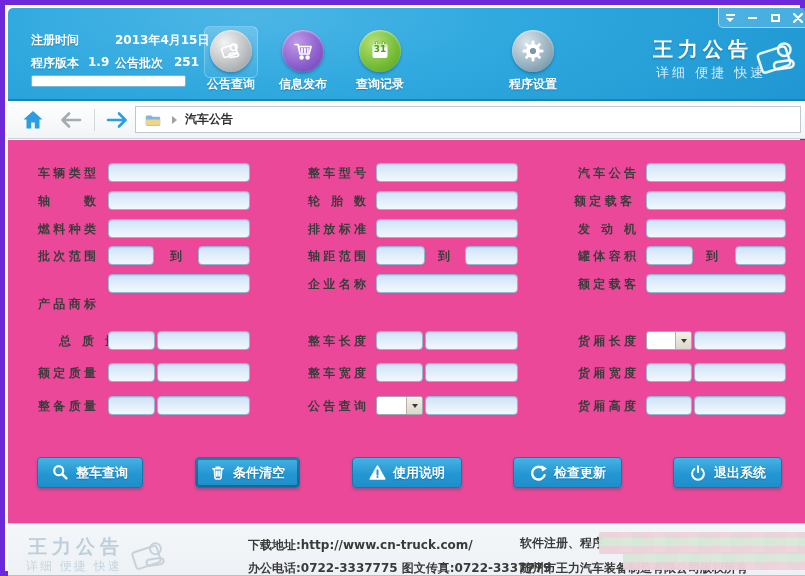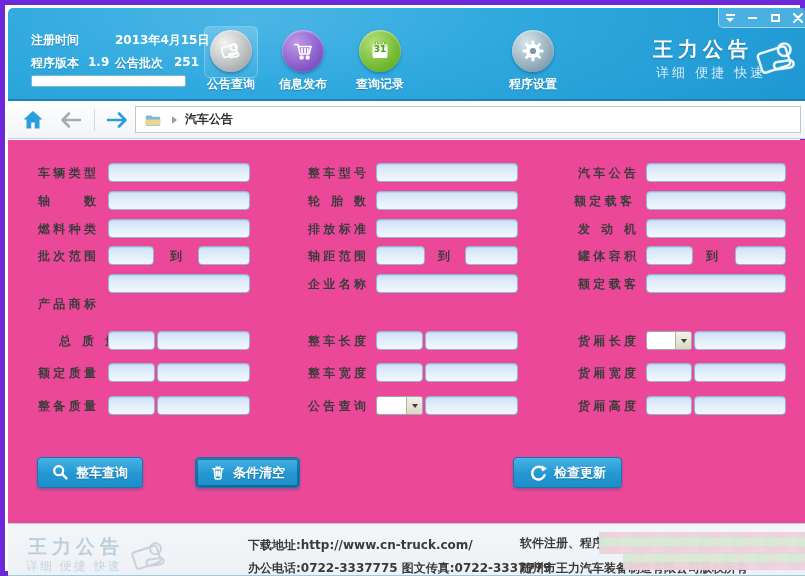--- a/index.html
+++ b/index.html
@@ -314,29 +314,44 @@
 
   <div class="abtn focused" style="left:190px;width:105px;">
     <svg width="16" height="17" viewBox="0 0 16 16" fill="none" stroke="#fff" stroke-width="1.5" stroke-linecap="round">
       <path d="M2.8 4.2 h10.4 M6.3 4.2 V2.8 h3.4 v1.4"></path>
       <path d="M4.2 4.2 l0.8 9.2 q0.1 1 1.1 1 h3.8 q1 0 1.1-1 l0.8-9.2"></path>
       <path d="M6.3 6.8 v4.6 M8 6.8 v4.6 M9.7 6.8 v4.6"></path>
     </svg>
     <span>条件清空</span>
   </div>
 
+  <div class="abtn" style="left:347px;width:110px;">
+    <svg width="17" height="17" viewBox="0 0 16 16">
+      <polygon points="8,2 14.8,14 1.2,14" fill="#fff" stroke="#fff" stroke-width="1.6" stroke-linejoin="round"></polygon>
+      <path d="M8 6 v4" stroke="#2a93c8" stroke-width="1.9" stroke-linecap="round"></path>
+      <circle cx="8" cy="12.2" r="1" fill="#2a93c8"></circle>
+    </svg>
+    <span>使用说明</span>
+  </div>
 
   <div class="abtn" style="left:508px;width:109px;">
     <svg width="18" height="18" viewBox="0 0 18 18">
       <path d="M14.6 5.2 A6.4 6.4 0 1 0 15.6 11.2" fill="none" stroke="#fff" stroke-width="2.4" stroke-linecap="round"></path>
       <polygon points="12.6,1.2 18,4.6 13,7.6" fill="#fff"></polygon>
     </svg>
     <span>检查更新</span>
   </div>
 
+  <div class="abtn" style="left:668px;width:109px;">
+    <svg width="18" height="18" viewBox="0 0 20 20" fill="none" stroke="#fff" stroke-width="2.2" stroke-linecap="round">
+      <path d="M6 5.6 a6.6 6.6 0 1 0 8 0"></path>
+      <path d="M10 2.4 V9"></path>
+    </svg>
+    <span>退出系统</span>
+  </div>
 
   <div class="footer">
     <div class="f-brand">王力公告</div>
     <div class="f-tag">详细 便捷 快速</div>
     <svg style="position:absolute;left:120px;top:12px;" width="44" height="40" viewBox="0 0 48 44">
       <g fill="none" stroke="#c8d2da" stroke-width="2.2">
         <rect x="6" y="14" width="28" height="19" rx="3" transform="rotate(-18 20 23)"></rect>
         <circle cx="30" cy="14" r="6"></circle>
         <rect x="20" y="25" width="19" height="7" rx="3.5" transform="rotate(-8 29 28)"></rect>
       </g>

